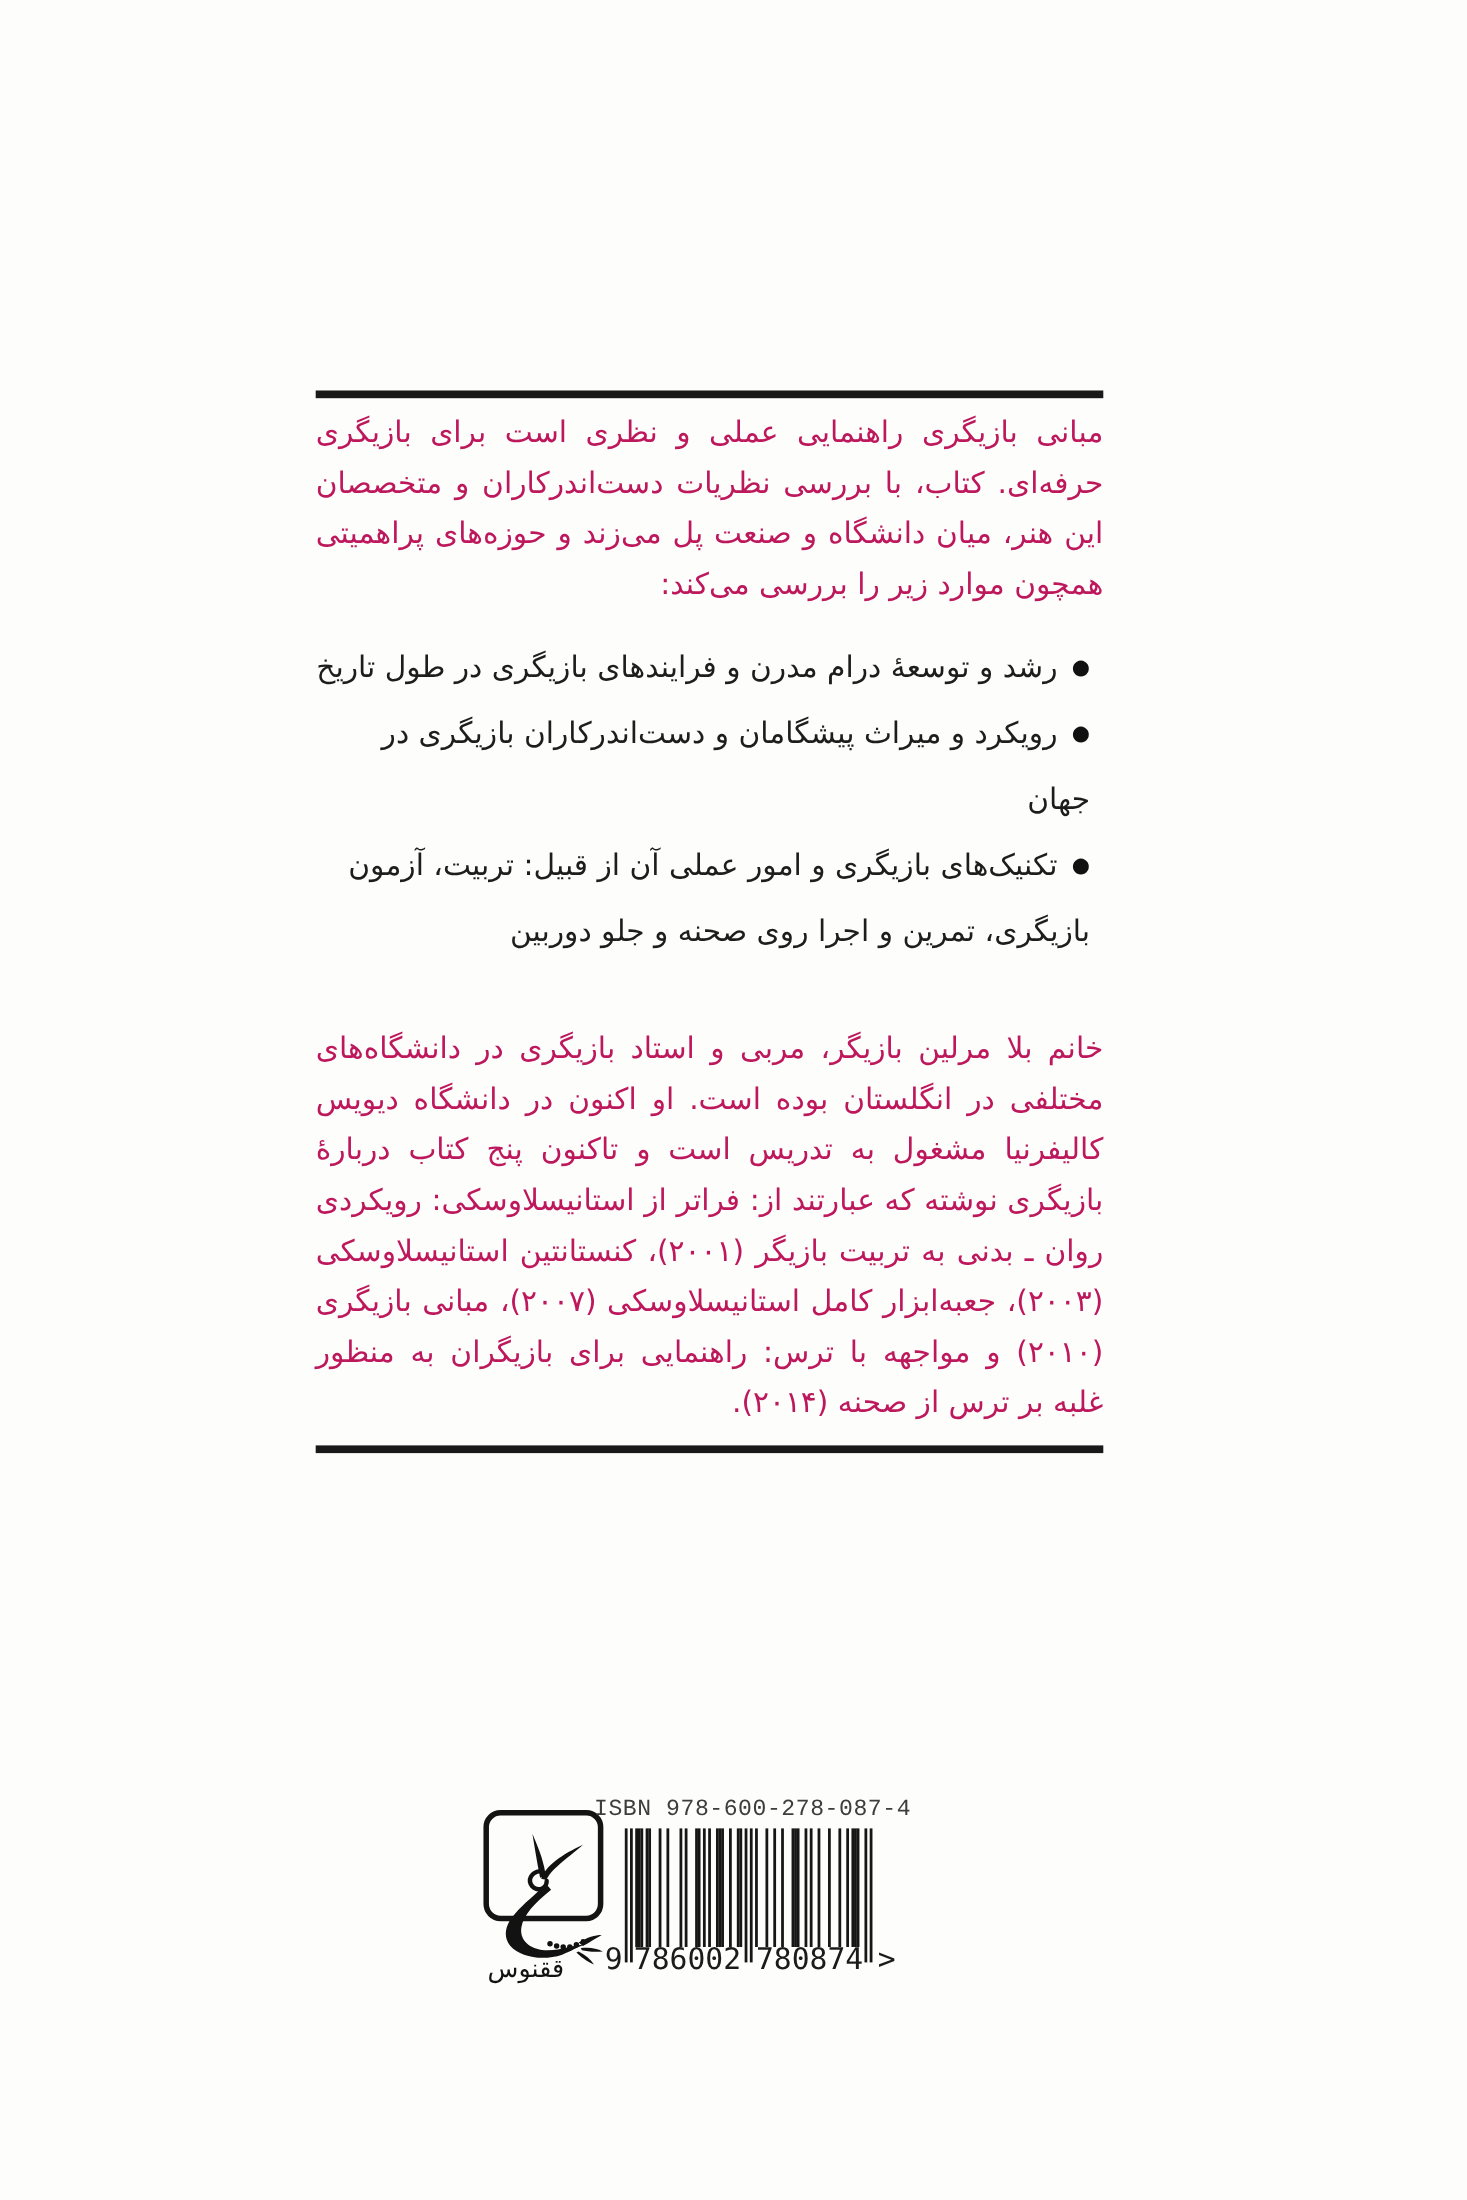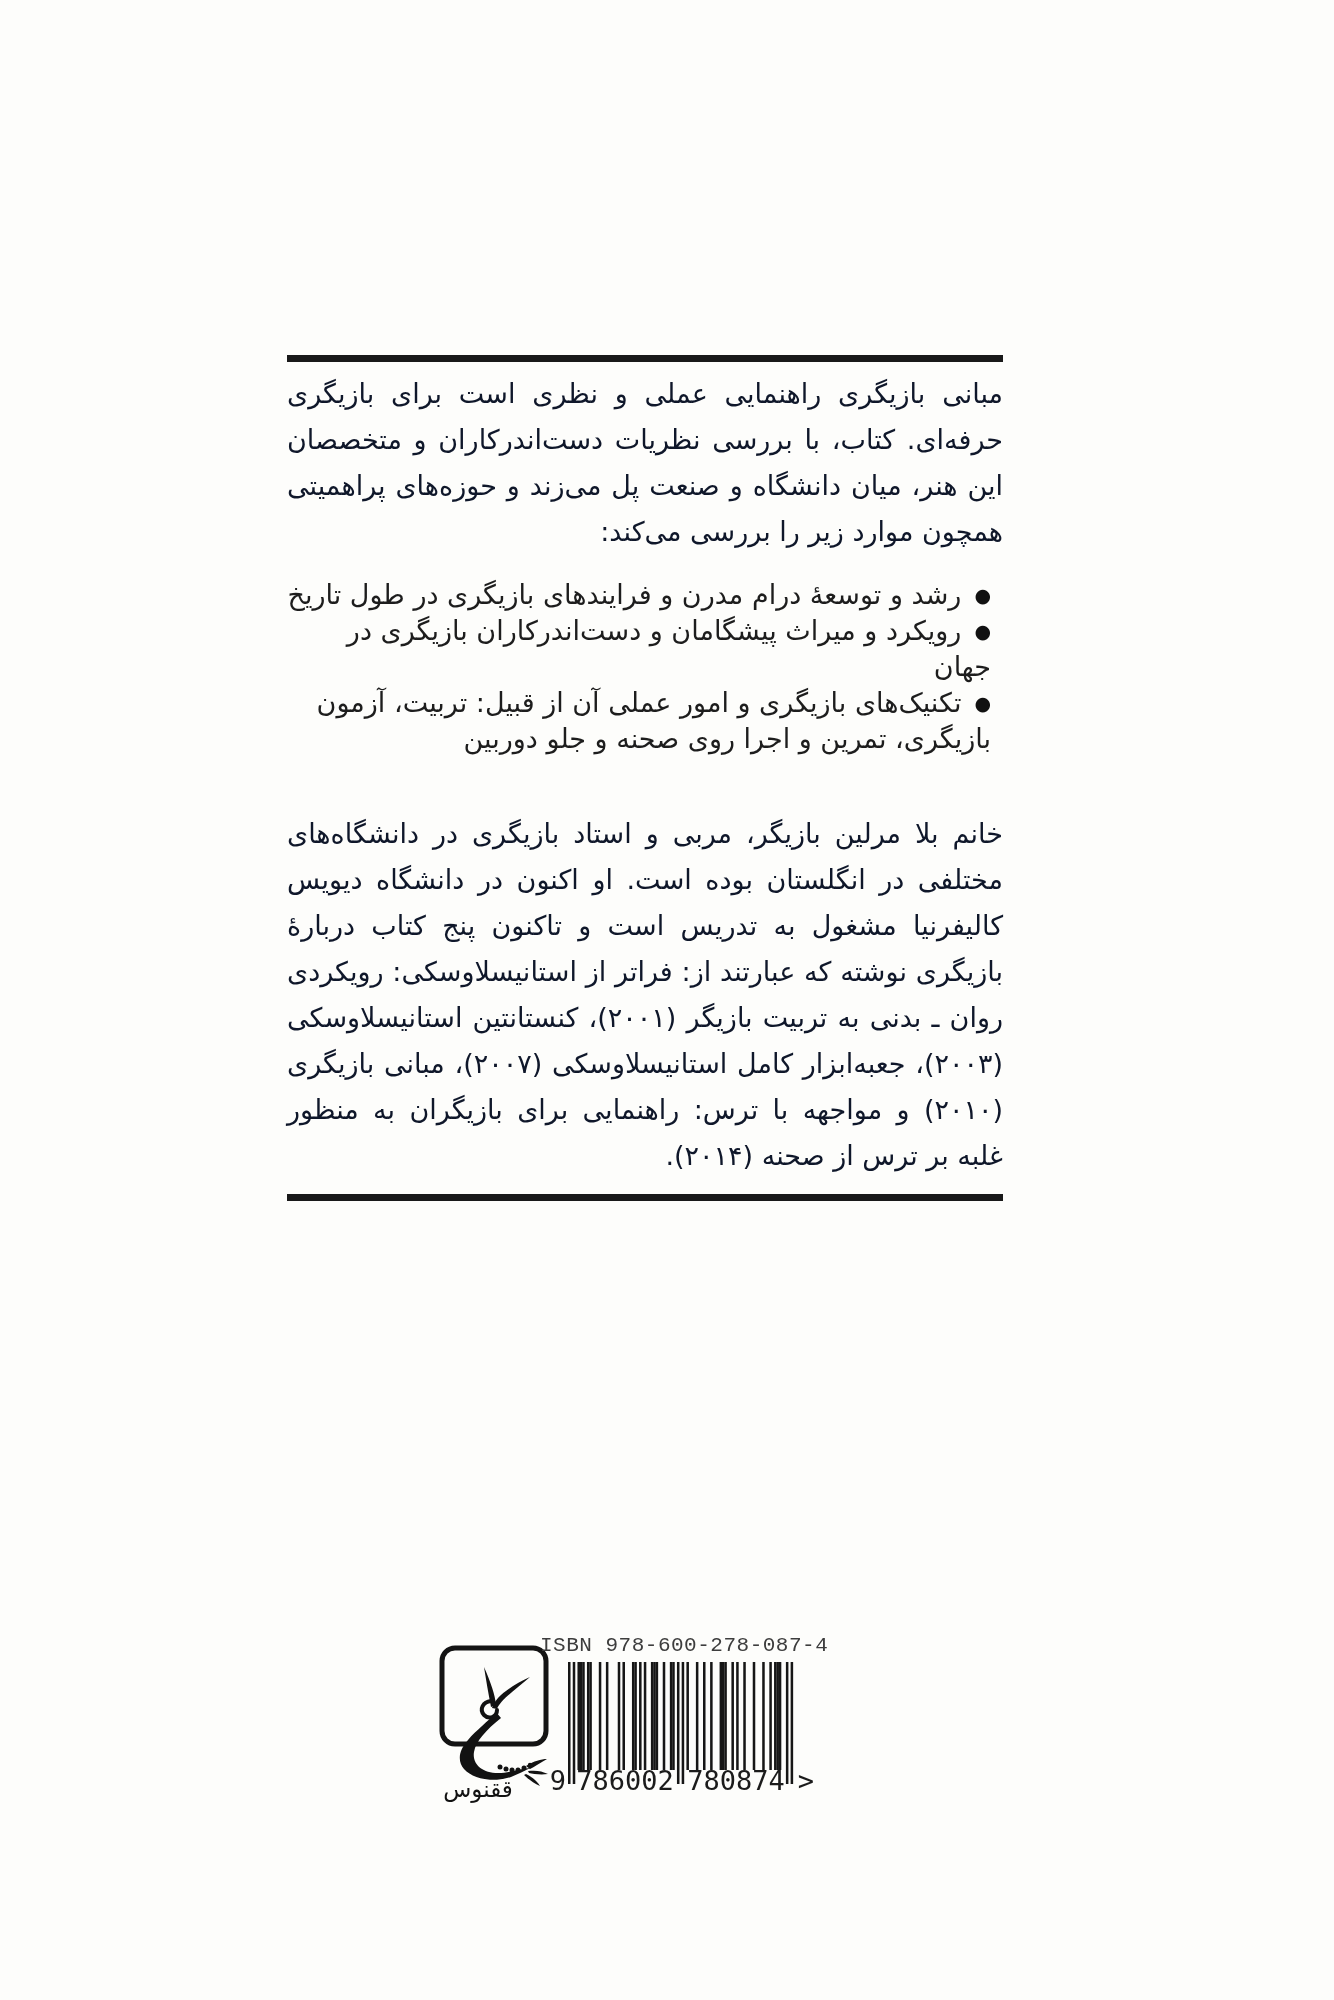--- a/index.html
+++ b/index.html
@@ -18,28 +18,28 @@
     position: absolute;
     left: 287px; top: 355px; width: 716px;
     direction: rtl;
   }
   .rule {
     height: 7px; background: #191919; width: 100%;
   }
   .cover-text {
     font-size: 27px; line-height: 46px;
     text-align: justify; text-align-last: right;
-    margin: 0; color: #0f172a;
+    margin: 0; color: #be185d;
   }
   p.intro { margin-top: 9px; }
   ul.points {
     list-style: none; margin: 22px 0 0 0; padding: 0 12px 0 0;
   }
   ul.points li {
-    font-size: 27px; line-height: 36px; color: #1d1d1d;
+    font-size: 27px; line-height: 60px; color: #1d1d1d;
   }
   ul.points .dot {
     font-size: 19px; vertical-align: 2px; margin-inline-end: 13px; color: #111;
   }
   p.author { margin-top: 54px; }
   .rule.bottom { margin-top: 15px; }
 
   
   .logo-wrap {
     position: absolute; left: 434px; top: 1642px;

